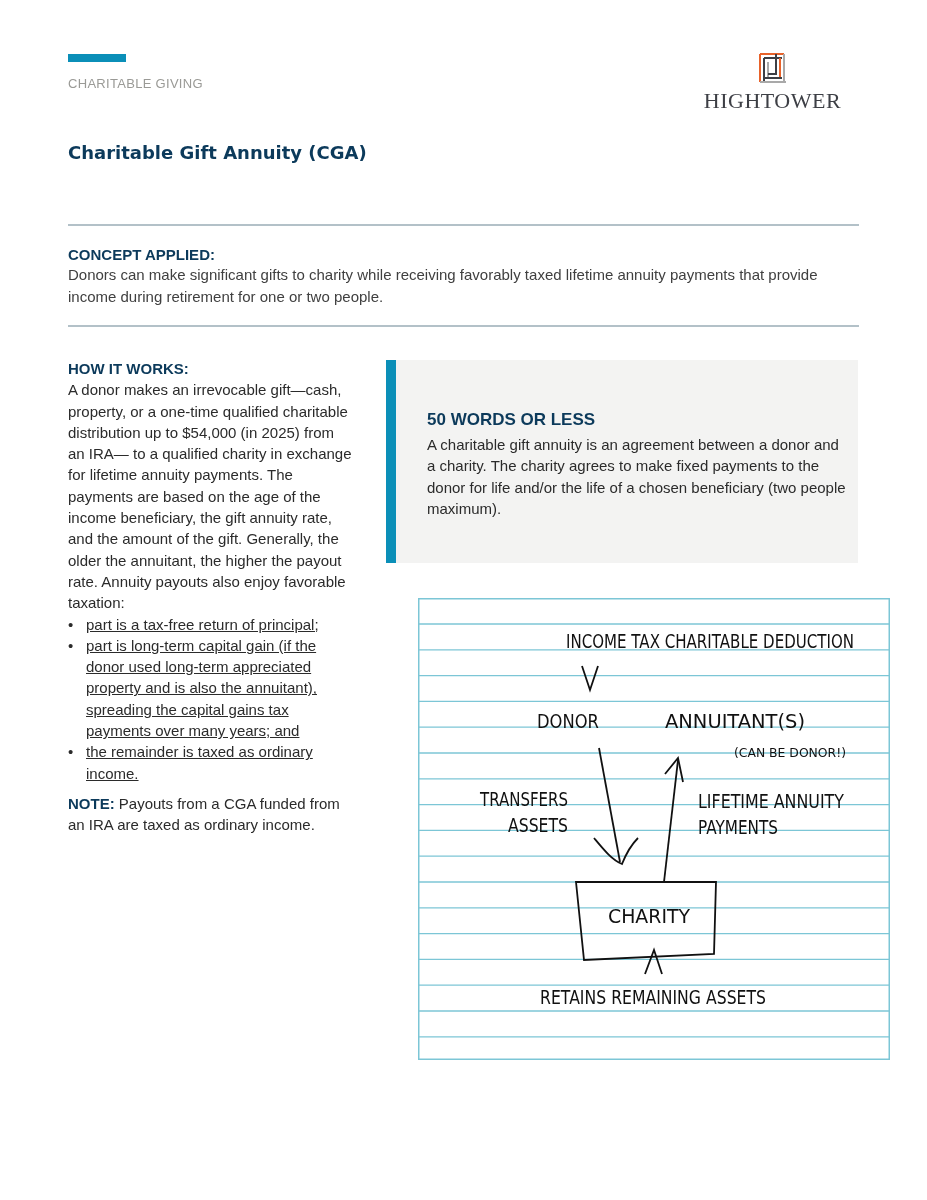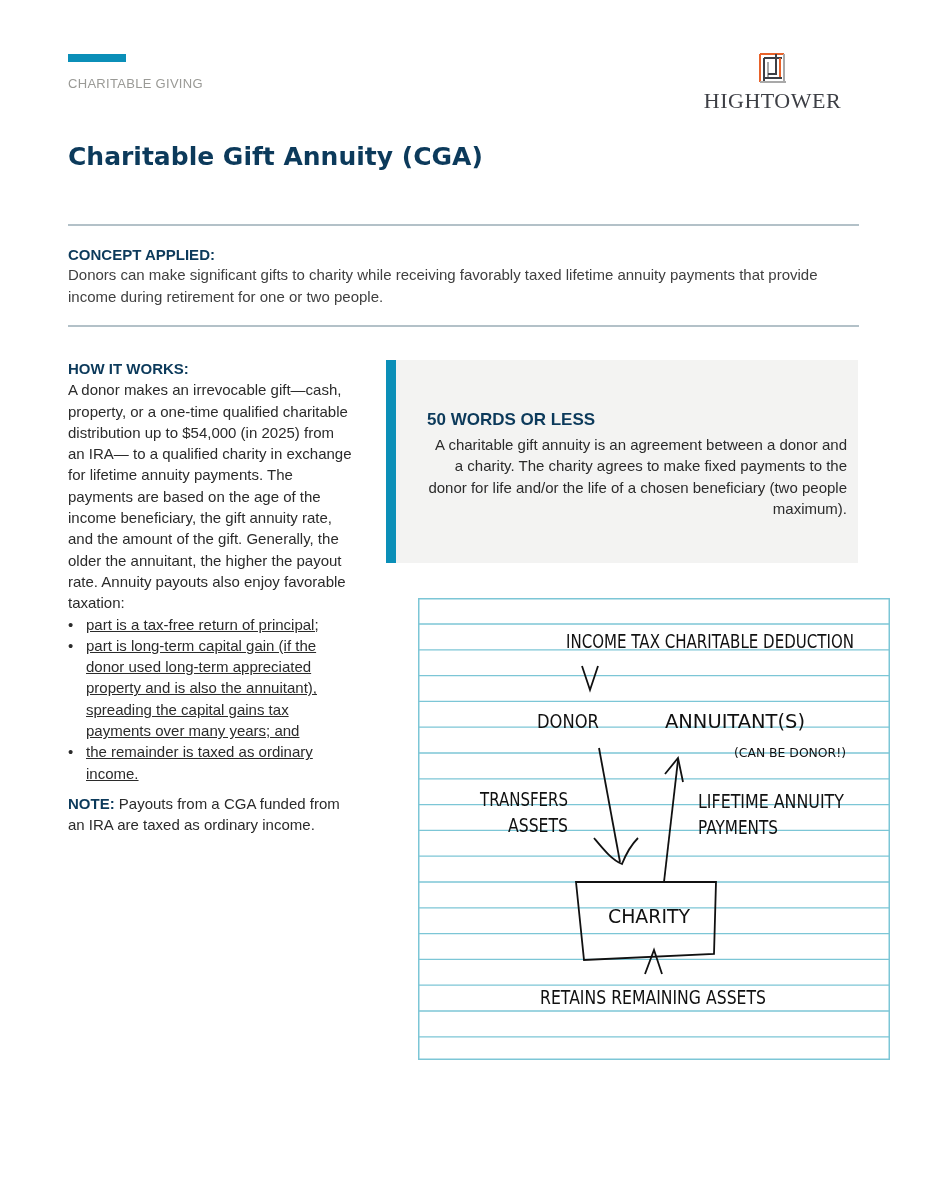--- a/index.html
+++ b/index.html
@@ -5,34 +5,34 @@
     html, body { margin: 0; padding: 0; background: #ffffff; }
     body { width: 927px; height: 1200px; position: relative; overflow: hidden;
       font-family: "Liberation Sans", sans-serif; color: #2b2b2b; }
     .accent-bar { position: absolute; left: 68px; top: 54px; width: 58px; height: 8px; background: #0b8fb8; }
     .kicker { position: absolute; left: 68px; top: 76px; font-size: 13px; font-weight: normal;
       letter-spacing: 0.3px; color: #9a9a96; }
     .logo { position: absolute; left: 700px; top: 48px; width: 145px; height: 66px; }
     .logo-word { position: absolute; left: 0; top: 40px; width: 145px; text-align: center;
       font-family: "Liberation Serif", serif; font-size: 22px; letter-spacing: 0.5px; color: #3d3f45; }
     .title { position: absolute; left: 68px; top: 142px; font-family: "DejaVu Sans", sans-serif;
-      font-size: 25px; font-weight: bold; color: #0c3a5b; margin: 0; }
+      font-size: 18px; font-weight: bold; color: #0c3a5b; margin: 0; }
     .rule { position: absolute; left: 68px; width: 791px; height: 2px; background: #b3c1c8; }
     .concept-label { position: absolute; left: 68px; top: 246px; font-size: 15px; font-weight: bold; color: #0c3a5b; }
     .concept-text { position: absolute; left: 68px; top: 264px; width: 790px; font-size: 15px;
       line-height: 22px; color: #404040; }
     .left-col { position: absolute; left: 68px; top: 358px; width: 285px; font-size: 15px; line-height: 21.3px; color: #2b2b2b; }
     .h { font-weight: bold; color: #0c3a5b; font-size: 15px; }
     .left-col p { margin: 0; }
     ul.bullets { list-style: none; margin: 0; padding: 0; }
     ul.bullets li { position: relative; padding-left: 18px; text-decoration: underline; }
     ul.bullets li::before { content: "\2022"; position: absolute; left: 0; top: 0; }
     .note { margin-top: 9px !important; }
     .why { margin-top: 28px; }
-    .box50 { position: absolute; left: 386px; top: 360px; width: 472px; height: 203px; background: #f3f3f2; text-align: right; }
+    .box50 { position: absolute; left: 386px; top: 360px; width: 472px; height: 203px; background: #f3f3f2; }
     .box50-bar { position: absolute; left: 0; top: 0; width: 10px; height: 203px; background: #0b8fb8; }
     .box50-h { position: absolute; left: 41px; top: 50px; font-size: 17px; font-weight: bold; color: #0c3a5b; }
     .box50-t { position: absolute; left: 41px; top: 74px; width: 420px; font-size: 15px; line-height: 21.3px; color: #2b2b2b; }
     .paper { position: absolute; left: 386px; top: 598px; width: 420px; height: 462px; padding-left: 32px; }
     .hand { font-family: "DejaVu Sans", sans-serif; font-size: 19px; fill: #111; }
     .hand-sm { font-family: "DejaVu Sans", sans-serif; font-size: 13px; fill: #111; }
   </style>
 </head>
 <body>
 

